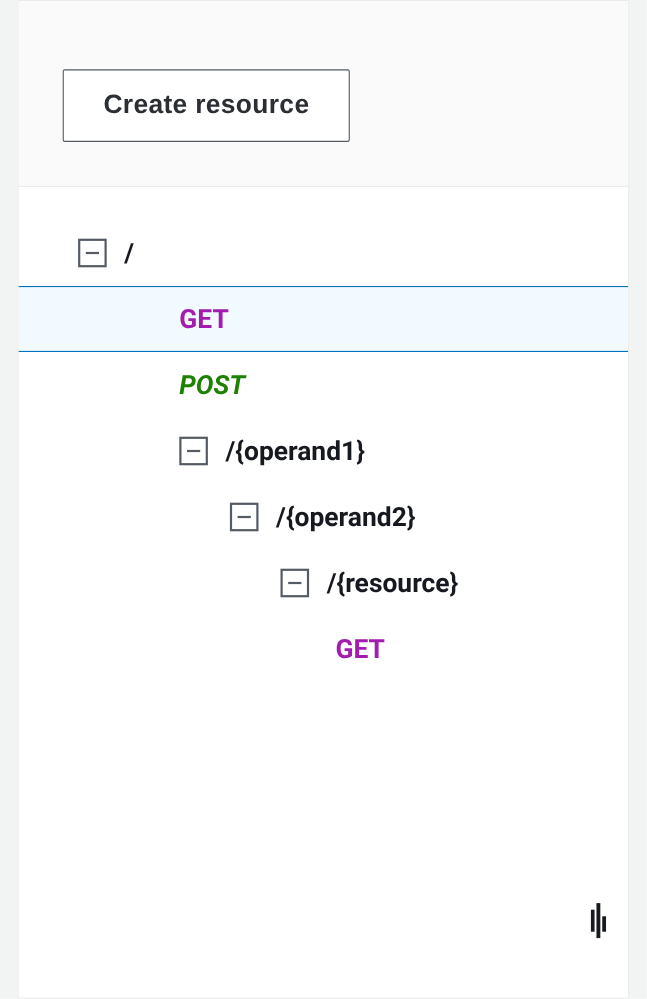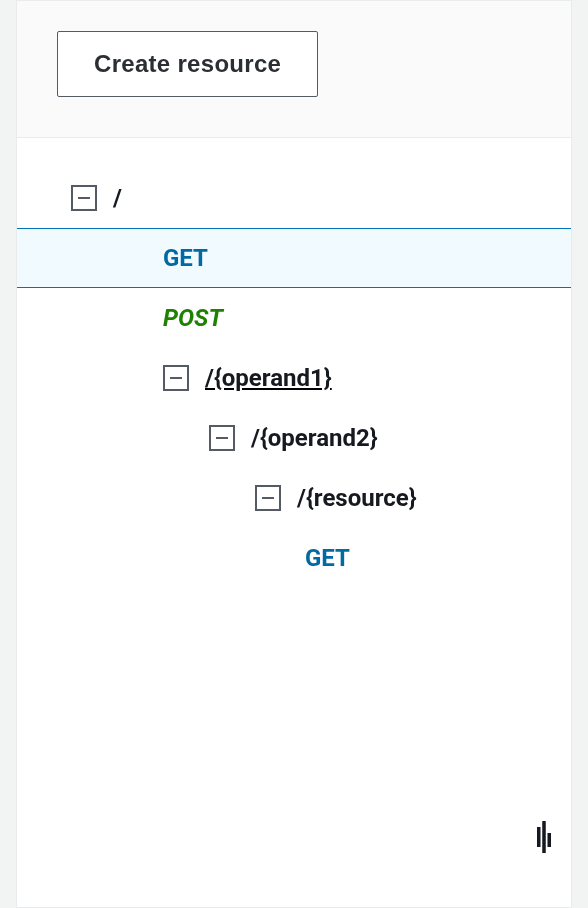--- a/index.html
+++ b/index.html
@@ -33,20 +33,21 @@
       display: inline-block;
       background: #ffffff;
       border: 1.5px solid #545b64;
       border-radius: 2px;
       padding: 18px 36px;
       font-size: 24px;
       font-weight: 700;
       color: #2b2f33;
       letter-spacing: 0.3px;
       cursor: pointer;
+      margin-top: 32px;
     }
     .tree-area {
       padding-top: 30px;
       padding-bottom: 30px;
     }
     .tree-row {
       display: flex;
       align-items: center;
       height: 60px;
       font-size: 24px;
@@ -72,30 +73,30 @@
     }
     .expand-box::after {
       content: "";
       display: block;
       width: 12px;
       height: 2.5px;
       background: #545b64;
     }
     .indent-0 { padding-left: 54px; }
     .indent-1 { padding-left: 102px; }
-    .indent-2 { padding-left: 146px; text-decoration: underline; }
+    .indent-2 { padding-left: 146px; }
     .indent-2-noicon { padding-left: 146px; }
     .indent-3 { padding-left: 192px; text-align: center; }
     .indent-4 { padding-left: 238px; }
     .indent-5 { padding-left: 288px; }
     .path-label {
       color: #16191f;
     }
     .method-get {
-      color: #0369a1;
+      color: #a21caf;
       text-align: right;
     }
     .method-post {
       color: #1d8102;
       font-style: italic;
     }
     .feedback-handle {
       position: absolute;
       right: 20px;
       bottom: 50px;

